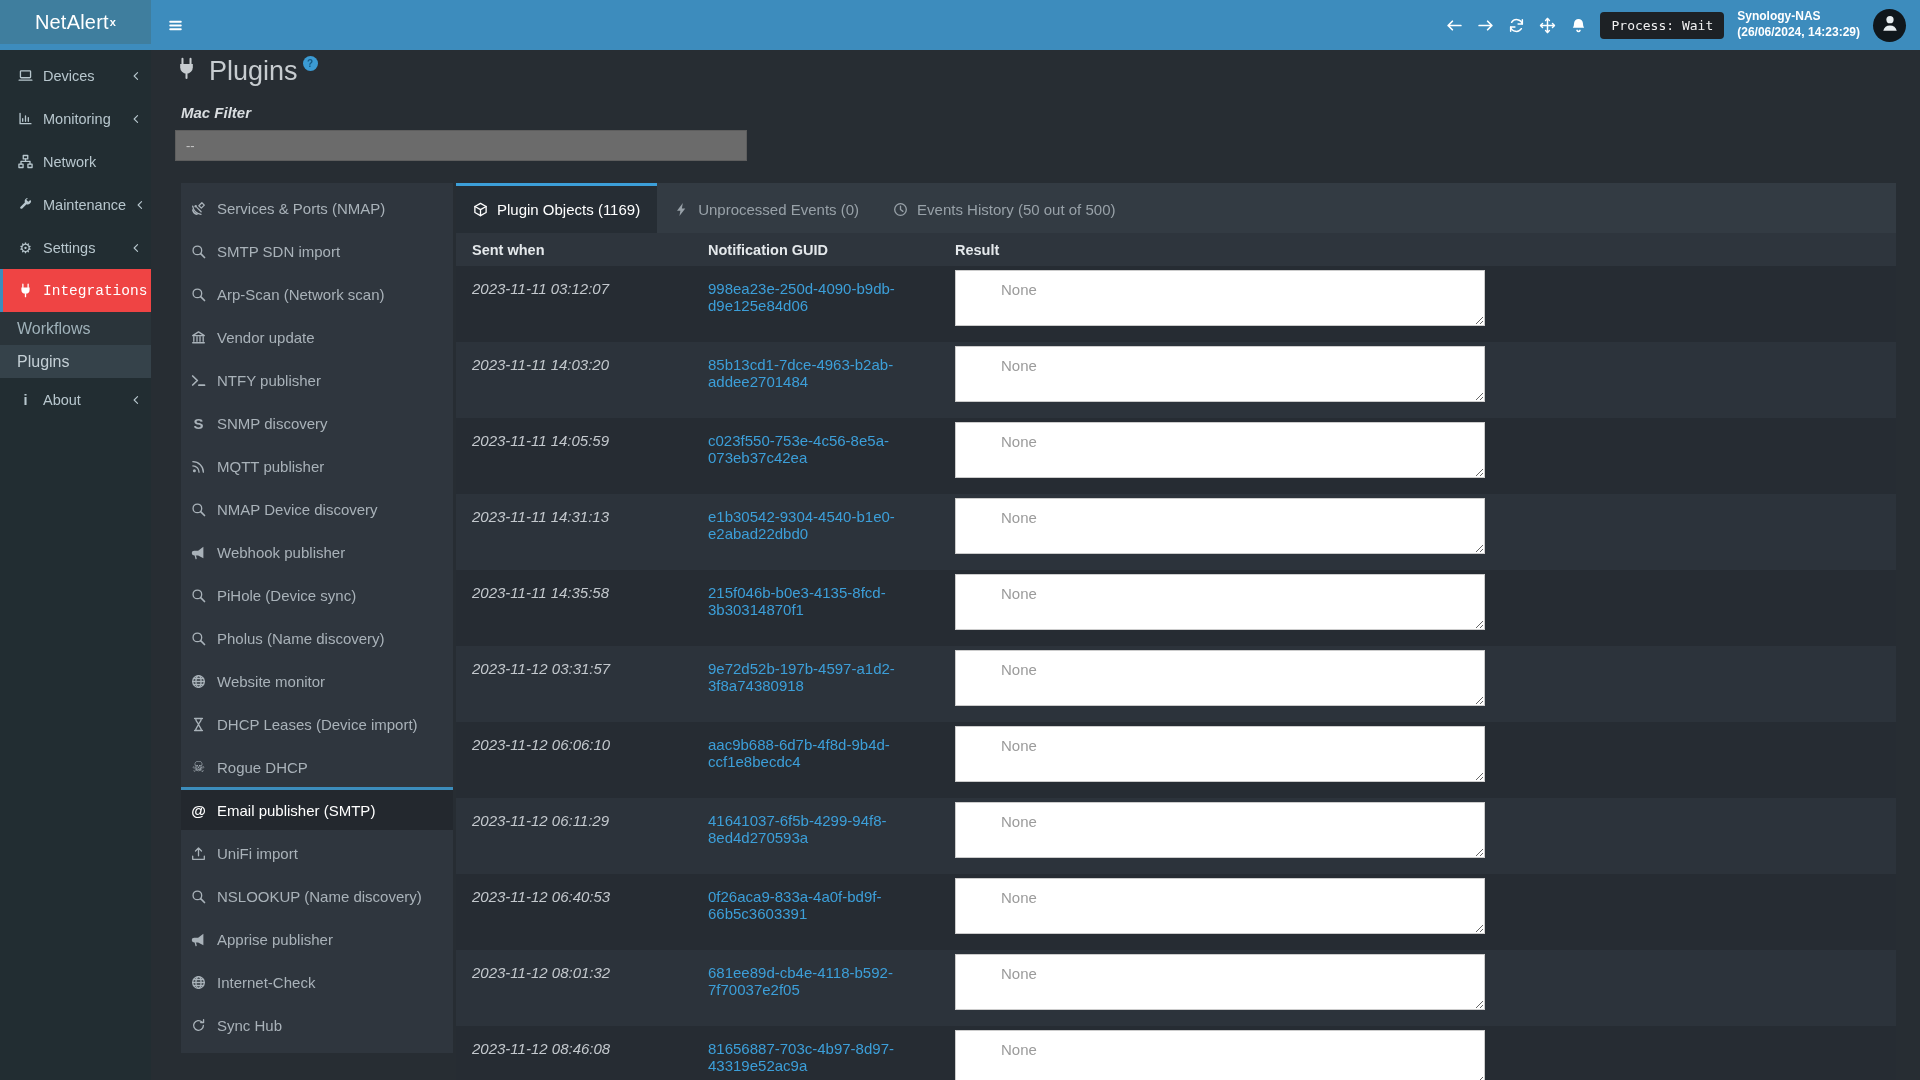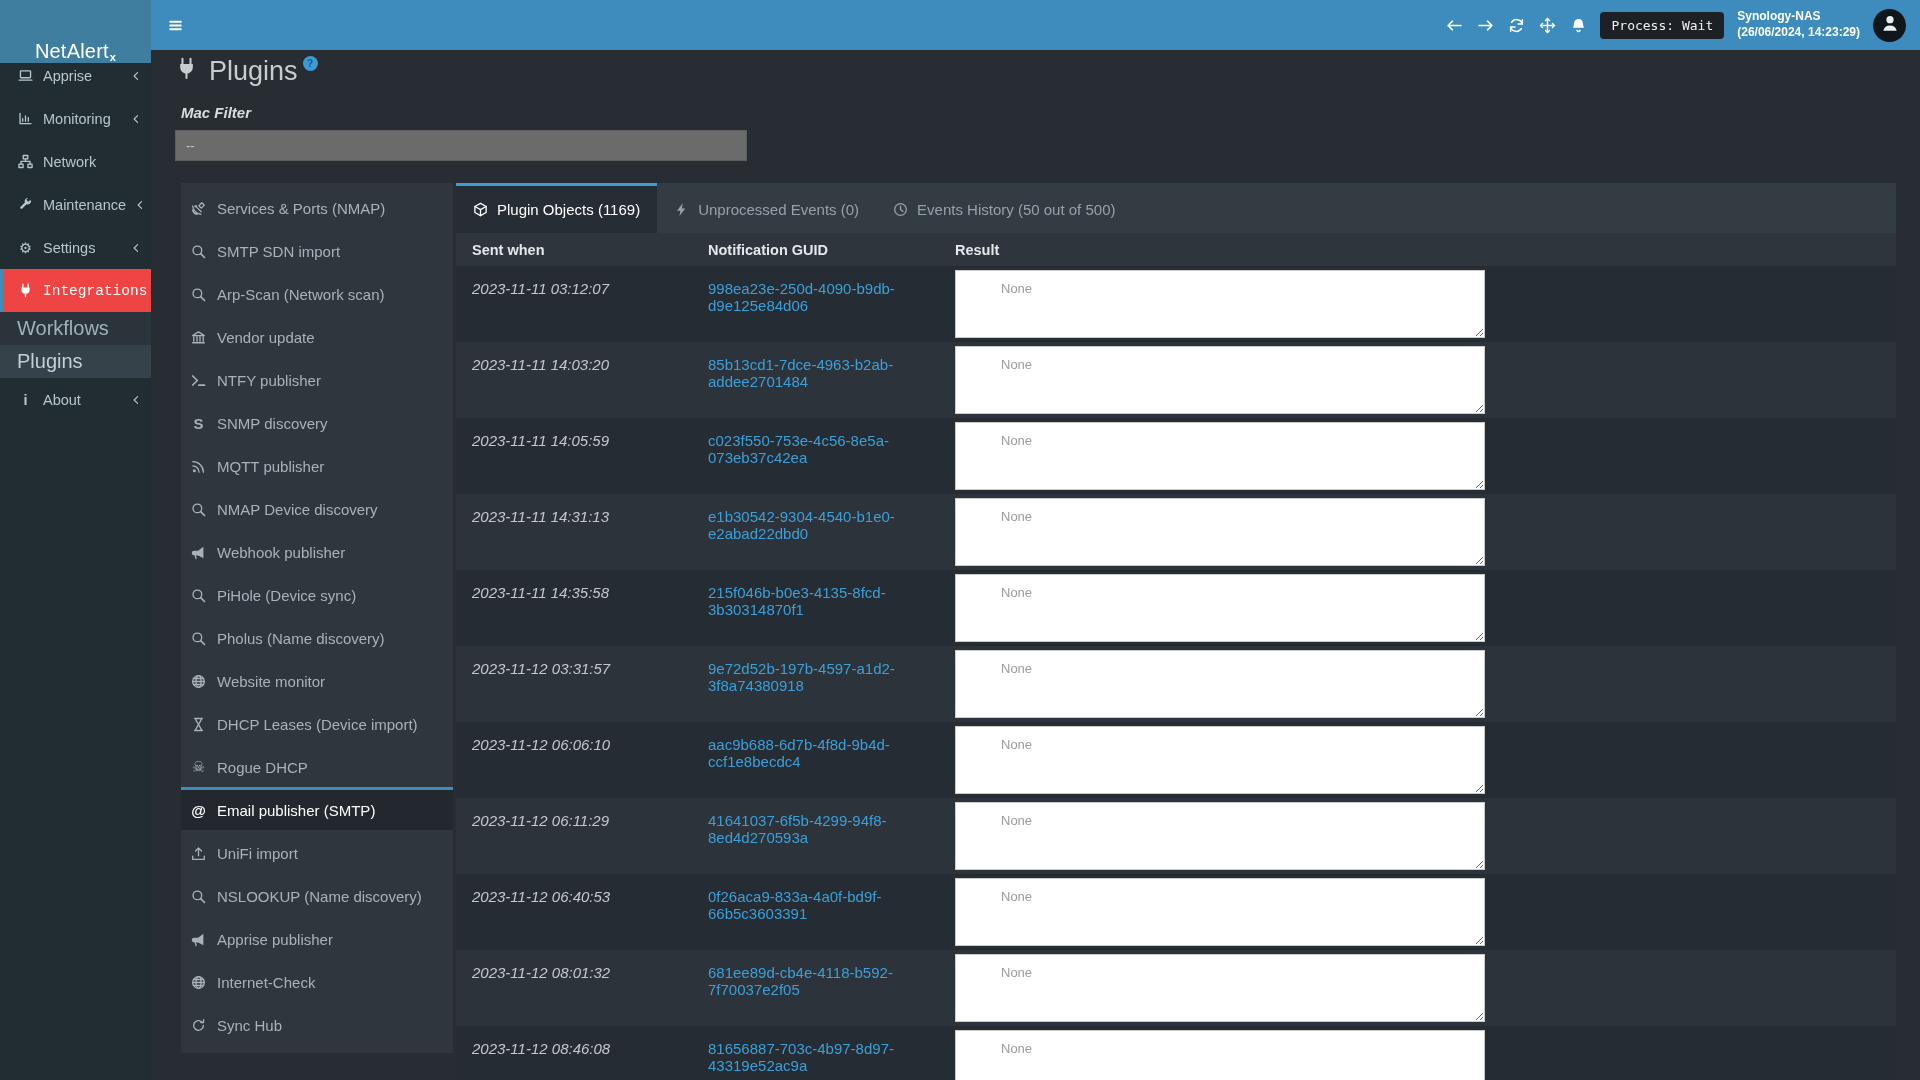--- a/index.html
+++ b/index.html
@@ -4,21 +4,21 @@
 <style>
   * { box-sizing: border-box; }
   html,body { margin:0; padding:0; }
   body {
     width:1920px; height:1080px; overflow:hidden;
     background:#272d33; font-family:"Liberation Sans", sans-serif;
     -webkit-font-smoothing:antialiased;
   }
   
   .topbar { position:absolute; top:0; left:0; width:1920px; height:50px; background:#3d8cbd; display:flex; z-index:20; }
-  .logo { width:151px; height:63px; background:#3f7e9e; color:#fff; display:flex; align-items:flex-end; justify-content:center; font-size:20px; letter-spacing:.2px; }
+  .logo { width:151px; height:44px; background:#3f7e9e; color:#fff; display:flex; align-items:center; justify-content:center; font-size:20px; letter-spacing:.2px; }
   .logo .lite { font-weight:400; }
   .logo sup { font-size:11px; font-weight:700; margin-left:1px; }
   .navbar { flex:1; display:flex; align-items:center; color:#fff; }
   .hamburger { width:48px; height:50px; display:flex; align-items:center; justify-content:center; cursor:pointer; }
   .nav-right { margin-left:auto; display:flex; align-items:center; gap:13px; padding-right:14px; }
   .nav-ico { width:18px; height:18px; display:flex; align-items:center; justify-content:center; cursor:pointer; color:#fff; font-size:17px; }
   .nav-ico svg { width:17px; height:17px; }
   .process-badge { background:#1d2125; color:#f2f2f2; border-radius:4px; padding:6px 11px; font-family:"DejaVu Sans Mono", monospace; font-size:13px; cursor:default; }
   .host-block { font-size:12px; line-height:1.3; font-weight:700; color:#fff; }
   .avatar { width:33px; height:33px; border-radius:50%; background:#10171c; display:flex; align-items:center; justify-content:center; cursor:pointer; overflow:hidden; }
@@ -27,21 +27,21 @@
   
   .sidebar { position:absolute; top:50px; left:0; width:151px; height:1030px; background:#222d32; color:#b8c7ce; font-size:14.5px; }
   .side-top { padding-top:4px; }
   .side-item { height:43px; display:flex; align-items:center; gap:9px; padding:0 10px 0 14px; cursor:pointer; border-left:3px solid transparent; }
   .side-item .s-ico { width:17px; display:flex; justify-content:center; align-items:center; flex:none; }
   .side-item .s-ico svg { width:15px; height:15px; }
   .side-item .chev { margin-left:auto; display:flex; align-items:center; }
   .side-item .chev svg { width:10px; height:10px; }
   .side-item.active { background:#ef4444; color:#fff; border-left-color:#3c8dbc;font-family:Liberation Mono, monospace; }
   .submenu { background:#2a343a; }
-  .submenu-item { height:33px; display:flex; align-items:center; padding-left:17px; color:#9fb1b9; font-size:20px; cursor:pointer; }
+  .submenu-item { height:33px; display:flex; align-items:center; padding-left:17px; color:#9fb1b9; font-size:16px; cursor:pointer; }
   .submenu-item.selected { background:#35424a; color:#c4cfd5; }
   .uni-ico { font-style:normal; font-weight:700; }
 
   
   .content { position:absolute; top:50px; left:151px; width:1769px; height:1030px; padding:0 24px; background:#272d33; overflow:hidden; }
   .page-title { margin-top:4px; height:34px; display:flex; align-items:center; gap:11px; color:#c7ccd0; font-size:27px; font-weight:400; }
   .page-title .t-ico svg { width:23px; height:23px; }
   .help-badge { width:15px; height:15px; border-radius:50%; background:#3b9bd4; color:#145a86; font-size:10px; font-weight:700; display:flex; align-items:center; justify-content:center; align-self:flex-start; margin-top:2px; margin-left:-6px; cursor:pointer; }
   .filter-label { margin-top:16px; height:18px; padding-left:6px; font-size:15px; font-weight:700; color:#d9dde0;font-style:italic; }
   .mac-input { margin-top:8px; display:block; width:572px; height:31px; background:#6b6b6b; border:1px solid #5e5e5e; color:#c9c9c9; font-size:13px; padding:0 10px; outline:none; font-family:inherit; }
@@ -63,21 +63,21 @@
   .tab .tb-ico svg { width:15px; height:15px; }
   .tab.active { background:#262d34; border-top-color:#3c9fd9; color:#fff; }
 
   .thead { display:grid; grid-template-columns:252px 247px 1fr; background:#2e353d; height:33px; align-items:center; font-weight:700; color:#e4e8eb; font-size:14.5px; }
   .thead .cell:first-child, .trow .cell:first-child { padding-left:16px; }
   .tbody .trow { display:grid; grid-template-columns:252px 247px 1fr; height:76px; }
   .tbody .trow:nth-child(odd) { background:#262c33; }
   .tbody .trow:nth-child(even) { background:#2c333b; }
   .ts { padding-top:14px; color:#c3c8cd; font-size:15px;font-style:italic; }
   .guid { display:inline-block; padding-top:14px; color:#3c9fd9; font-size:15px; text-decoration:none; }
-  .result-ta { width:530px; height:68px; margin-top:4px; background:#ffffff; border:1px solid #cccccc; resize:both; padding:10px 10px 10px 45px; font-size:13px; font-family:inherit; color:#444; }
+  .result-ta { width:530px; height:56px; margin-top:4px; background:#ffffff; border:1px solid #cccccc; resize:both; padding:10px 10px 10px 45px; font-size:15px; font-family:inherit; color:#444; }
   .result-ta::placeholder { color:#9b9b9b; opacity:1; }
 </style>
 </head>
 <body>
 
 <div class="topbar">
   <div class="logo">
     <span class="lite">NetAlert</span>
       <sup>x</sup>
   </div>
@@ -135,21 +135,21 @@
 
 <div class="sidebar">
   <div class="side-top" id="side-top">
       <div class="side-item">
     <span class="s-ico">
           <svg viewBox="0 0 16 16" fill="none" stroke="currentColor" stroke-width="1.4" stroke-linecap="round" stroke-linejoin="round">
             <rect x="2.6" y="3" width="10.8" height="7.4" rx="0.8"></rect>
             <path d="M1.2 13h13.6"></path>
           </svg>
         </span>
-    <span class="s-label">Apprise</span>
+    <span class="s-label">Devices</span>
     <span class="chev">
           <svg viewBox="0 0 16 16" fill="none" stroke="currentColor" stroke-width="1.4" stroke-linecap="round" stroke-linejoin="round">
             <path d="M10.5 2.5 5 8l5.5 5.5" stroke-width="1.8"></path>
           </svg>
         </span>
   </div>
       <div class="side-item">
     <span class="s-ico">
           <svg viewBox="0 0 16 16" fill="none" stroke="currentColor" stroke-width="1.4" stroke-linecap="round" stroke-linejoin="round">
             <path d="M2.2 2.5v11h11.6"></path>

